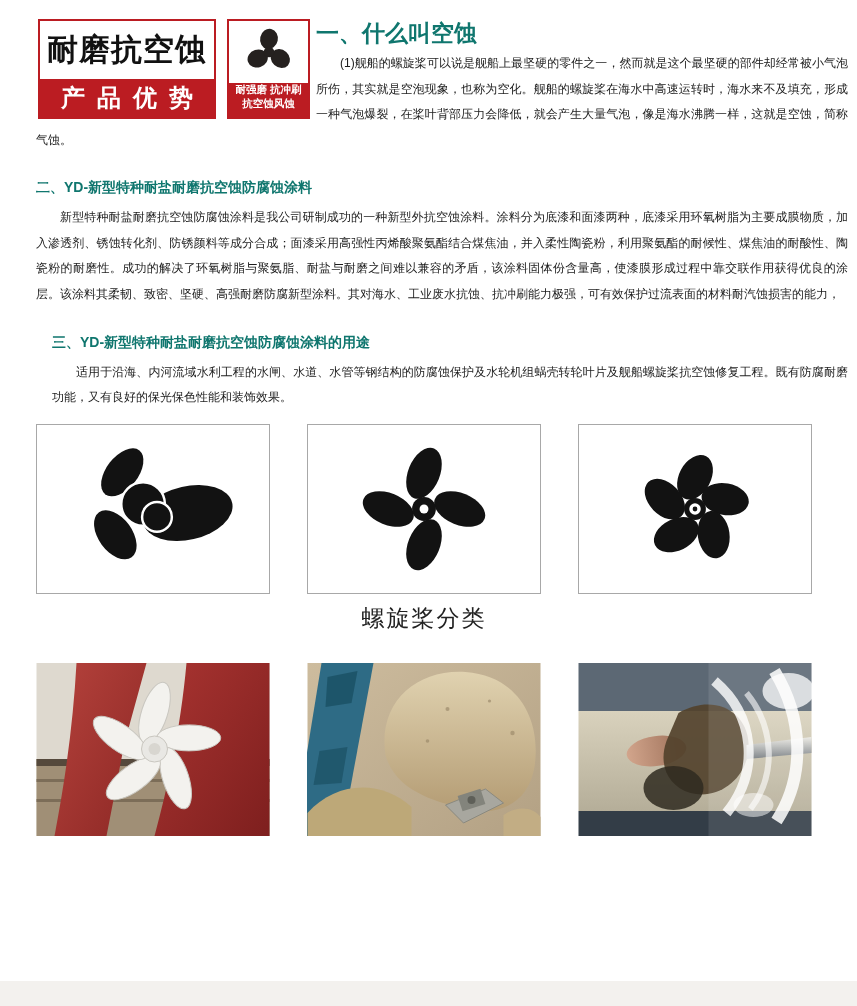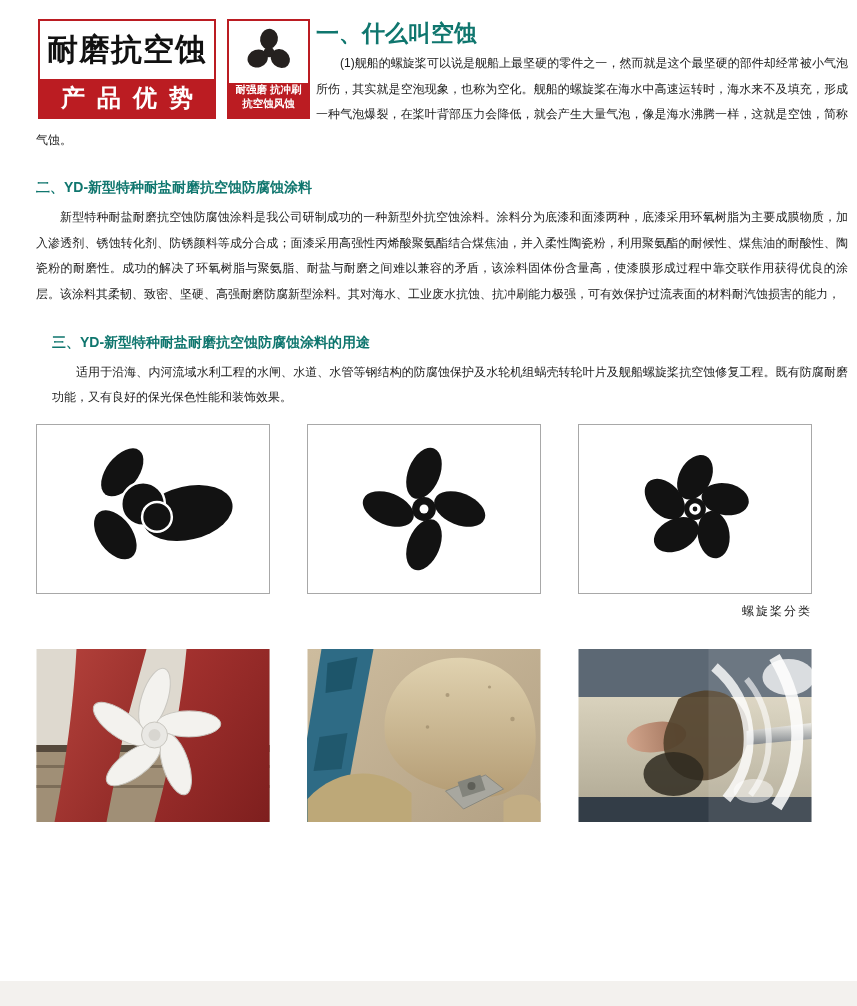--- a/index.html
+++ b/index.html
@@ -52,21 +52,21 @@
   
   .figrow { display:flex; gap:37px; width:776px; }
   .figrow.silhouettes { margin-top:13px; }
   .figbox {
     width:234px; height:170px; background:#fff;
     border:1px solid #a8a8a8;
     display:flex; align-items:center; justify-content:center;
   }
   .photobox { width:234px; height:173px; overflow:hidden; }
   .figcaption {
-    width:776px; text-align:right; font-size:12px; letter-spacing:2px;
+    width:776px; text-align:center; font-size:23px; letter-spacing:2px;
     color:#222; margin-top:9px;
   }
   .photorow { margin-top:29px; }
 
   .footer-band {
     position:absolute; left:0; right:0; bottom:0; height:25px;
     background:#f3f1ee;
   }
   svg { display:block; }
 </style>

